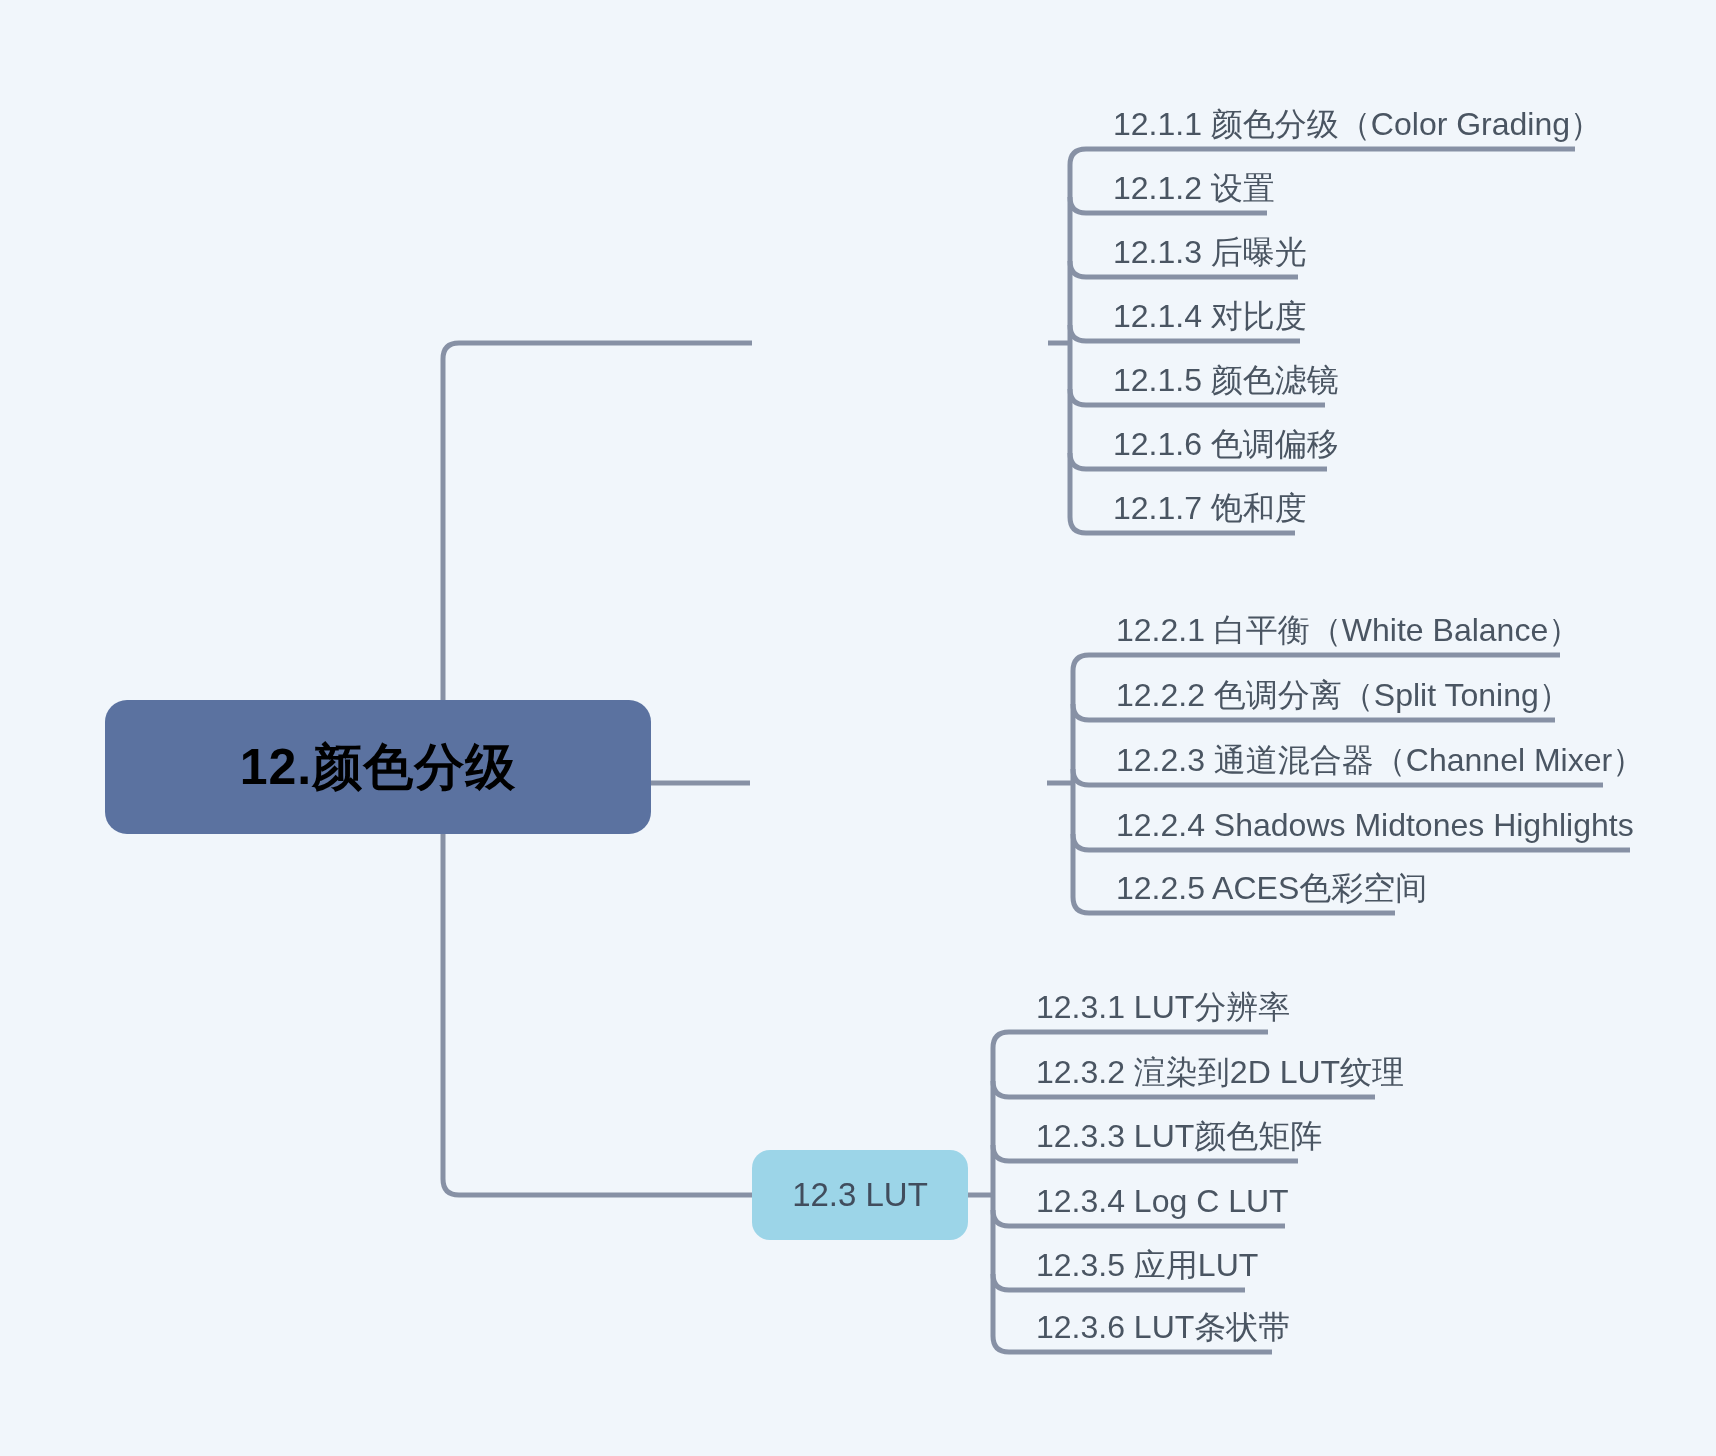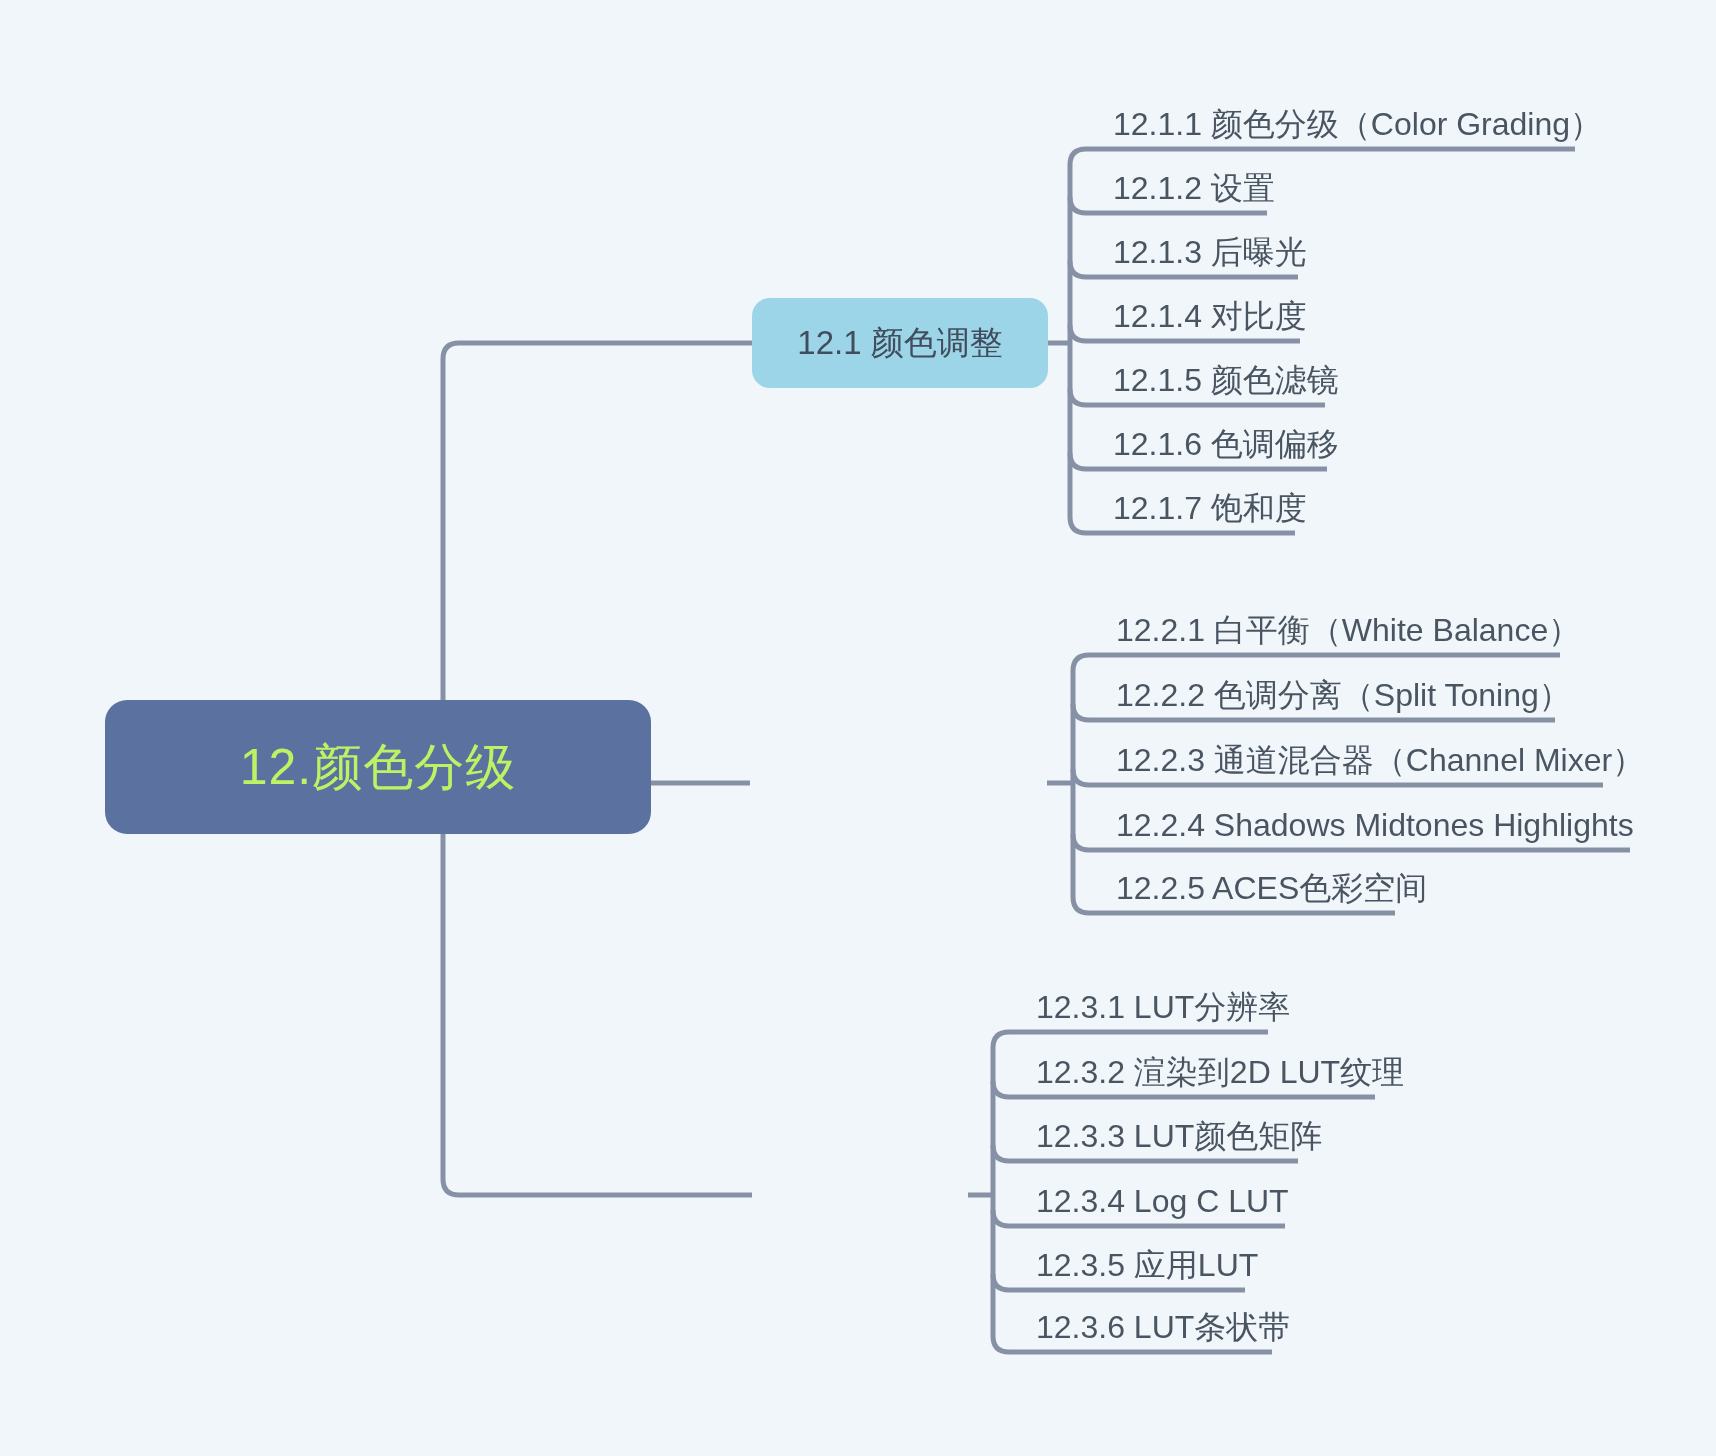--- a/index.html
+++ b/index.html
@@ -4,21 +4,21 @@
 <style>
   html,body{margin:0;padding:0;background:#f1f6fb;}
   .canvas{
     position:relative;width:1716px;height:1456px;background:#f1f6fb;
     font-family:"Liberation Sans","DejaVu Sans",sans-serif;overflow:hidden;
   }
   .connectors{position:absolute;left:0;top:0;width:1716px;height:1456px;}
   .root-node{
     position:absolute;left:105px;top:700px;width:546px;height:134px;
     background:#5b72a0;border-radius:22px;display:flex;align-items:center;justify-content:center;
-    color:#bef264;font-size:50px;font-weight:normal;letter-spacing:1px;
+    color:#000000;font-size:50px;font-weight:bold;letter-spacing:1px;
   }
   .branch-node{
     position:absolute;height:90px;background:#9cd5e8;border-radius:18px;
     display:flex;align-items:center;justify-content:center;
     color:#414d5d;font-size:33px;font-weight:500;white-space:nowrap;
   }
   .branch-1{left:752px;top:298px;width:296px;}
   .branch-2{left:750px;top:738px;width:297px;}
   .branch-3{left:752px;top:1150px;width:216px;}
   .child-topic{
@@ -64,21 +64,21 @@
       <path d="M 993 1081 Q 993 1097 1009 1097 H 1375"></path>
       <path d="M 993 1145 Q 993 1161 1009 1161 H 1298"></path>
       <path d="M 993 1210 Q 993 1226 1009 1226 H 1285"></path>
       <path d="M 993 1274 Q 993 1290 1009 1290 H 1245"></path>
       <path d="M 993 1336 Q 993 1352 1009 1352 H 1272"></path>
     </g>
   </svg>
 
   <div class="root-node">12.颜色分级</div>
 
-  <div class="branch-node branch-1">12.1 颜色调整</div>
+  <div class="branch-node branch-3">12.3 LUT</div>
 
   <div class="child-topic" style="left:1113px;top:104px;">12.1.1 颜色分级（Color Grading）</div>
   <div class="child-topic" style="left:1113px;top:168px;">12.1.2 设置</div>
   <div class="child-topic" style="left:1113px;top:232px;text-align:right;">12.1.3 后曝光</div>
   <div class="child-topic" style="left:1113px;top:296px;">12.1.4 对比度</div>
   <div class="child-topic" style="left:1113px;top:360px;">12.1.5 颜色滤镜</div>
   <div class="child-topic" style="left:1113px;top:424px;">12.1.6 色调偏移</div>
   <div class="child-topic" style="left:1113px;top:488px;">12.1.7 饱和度</div>
 
   <div class="child-topic" style="left:1116px;top:610px;">12.2.1 白平衡（White Balance）</div>

